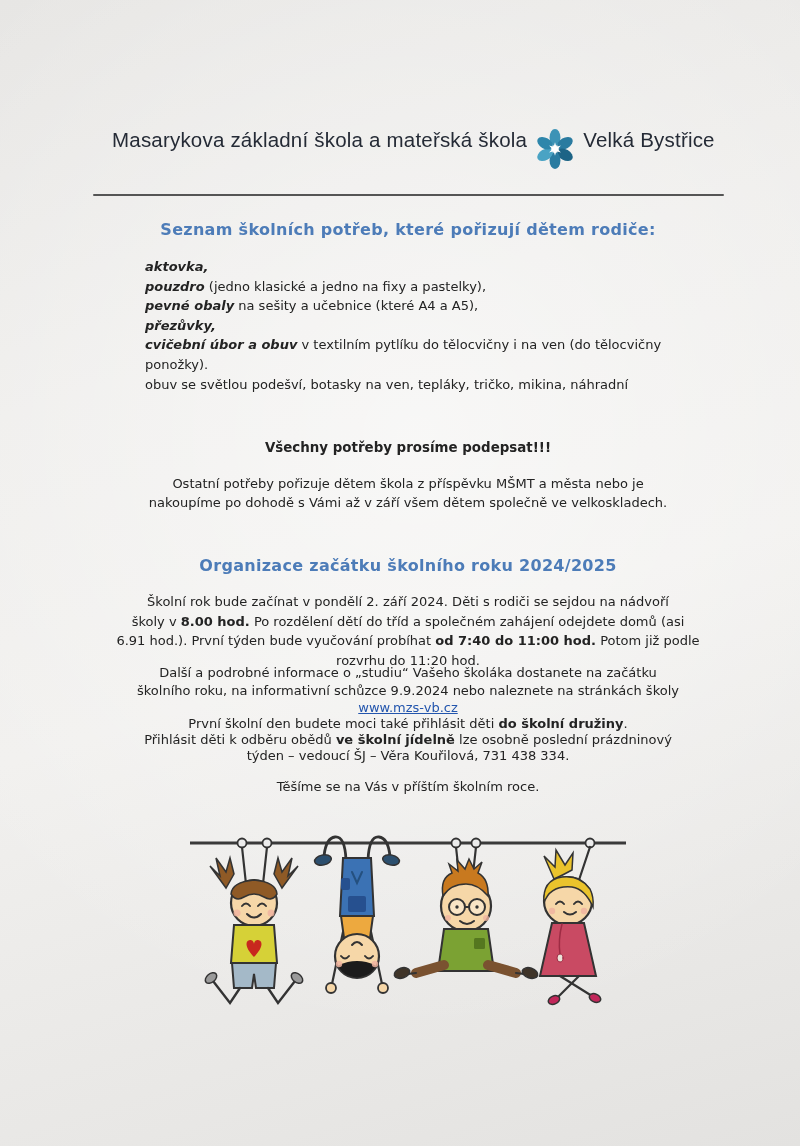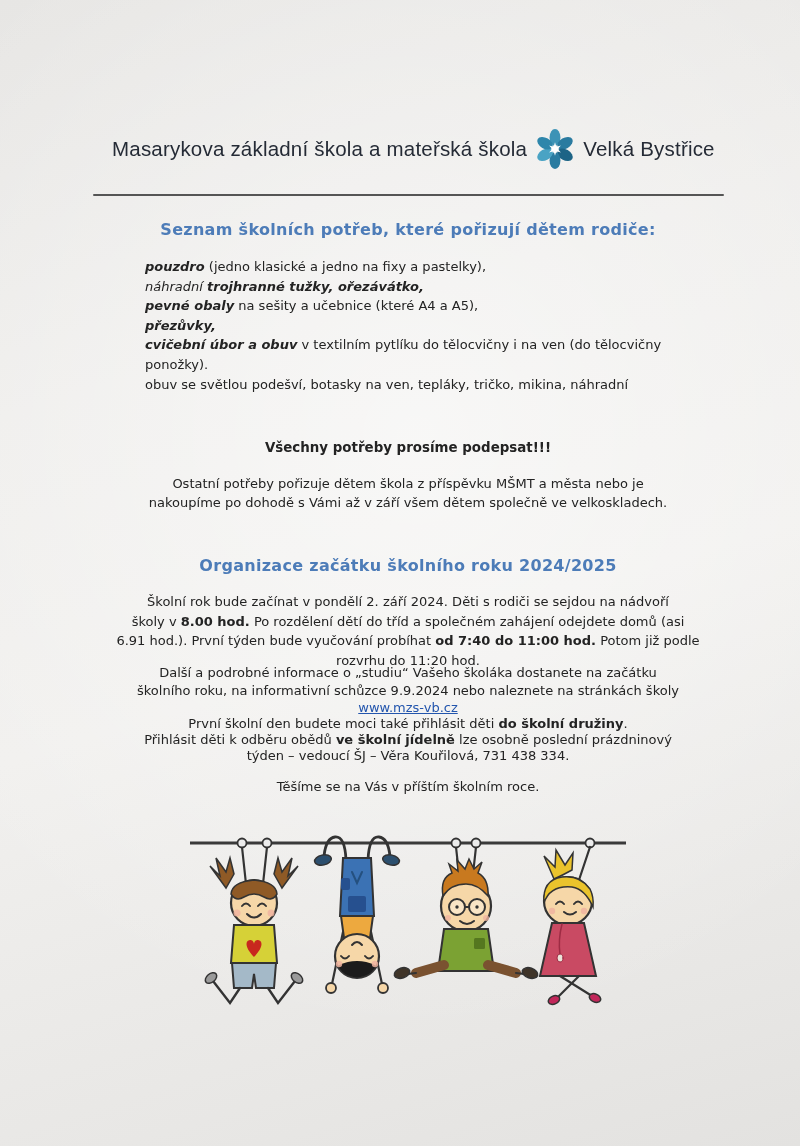--- a/index.html
+++ b/index.html
@@ -5,21 +5,21 @@
   html,body{margin:0;padding:0;background:#d8d7d5;}
   .page{
     position:relative;width:800px;height:1146px;overflow:hidden;
     font-family:"DejaVu Sans",sans-serif;color:#232323;
     background:
       radial-gradient(120% 85% at 52% 38%, rgba(255,255,255,.55), rgba(255,255,255,0) 62%),
       linear-gradient(163deg,#e7e6e4 0%,#eeedeb 30%,#f1f0ee 55%,#e8e7e5 85%,#e3e2e0 100%);
   }
   .abs{position:absolute;}
   .header-row{
-    top:128px;left:112px;display:flex;align-items:center;gap:5px;
+    top:128px;left:112px;display:flex;align-items:flex-start;gap:5px;
     font-family:"Liberation Sans",sans-serif;font-size:20.5px;color:#252b36;letter-spacing:.2px;
     white-space:pre;
   }
   .logo{width:42px;height:42px;margin:0 2px;}
   .rule{top:194px;left:93px;width:631px;height:2px;background:#555;border-radius:1px;}
   .h-blue{
     left:8px;width:800px;text-align:center;
     font-size:16px;font-weight:bold;color:#4d7cb8;letter-spacing:.3px;white-space:pre;
   }
   .h1{top:220px;}
@@ -60,22 +60,22 @@
       </g>
     </svg>
     <span>Velká Bystřice</span>
   </div>
 
   <div class="abs rule"></div>
 
   <div class="abs h-blue h1">Seznam školních potřeb, které pořizují dětem rodiče:</div>
 
   <div class="abs list">
+    <div class="line"><span class="bi">aktovka,</span></div>
     <div class="line"><span class="bi">pouzdro</span><span class="r"> (jedno klasické a jedno na fixy a pastelky),</span></div>
-    <div class="line"><span class="i">náhradní </span><span class="bi">trojhranné tužky, ořezávátko,</span></div>
     <div class="line"><span class="bi">pevné obaly</span><span class="r"> na sešity a učebnice (které A4 a A5),</span></div>
     <div class="line"><span class="bi">přezůvky,</span></div>
     <div class="line"><span class="bi">cvičební úbor a obuv</span><span class="r"> v textilním pytlíku do tělocvičny i na ven (do tělocvičny</span></div>
     <div class="line"><span class="r">ponožky).</span></div>
     <div class="line"><span class="r">obuv se světlou podešví, botasky na ven, tepláky, tričko, mikina, náhradní</span></div>
   </div>
 
   <div class="abs center sign-note">Všechny potřeby prosíme podepsat!!!</div>
 
   <div class="abs center others">

